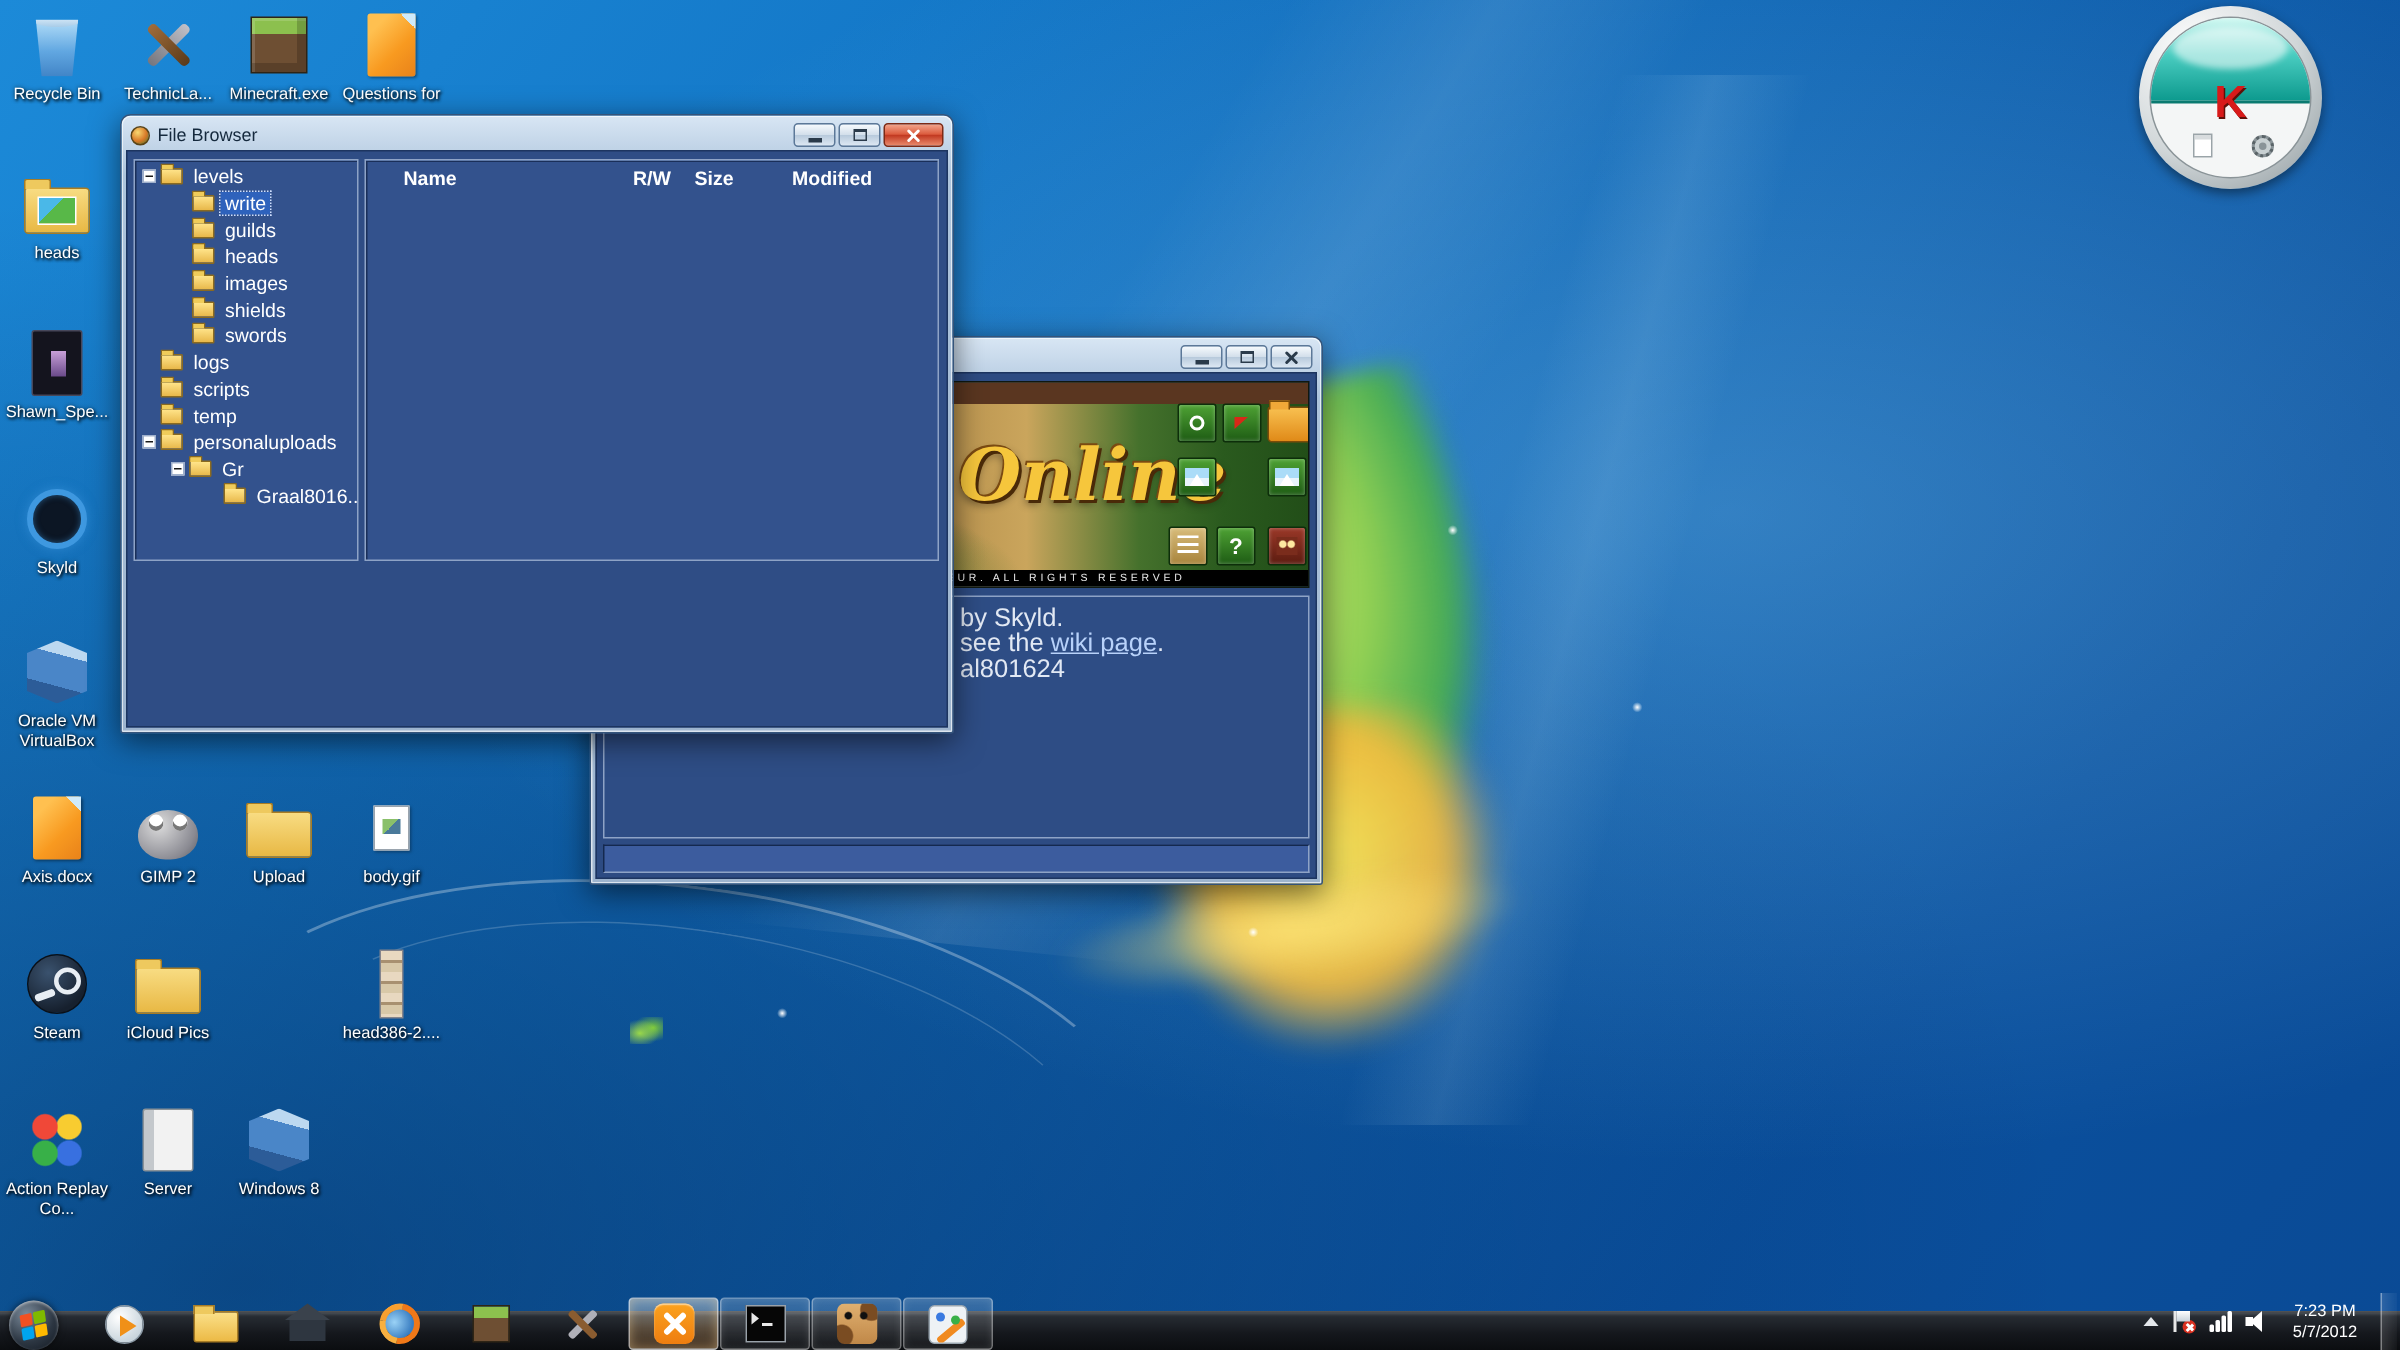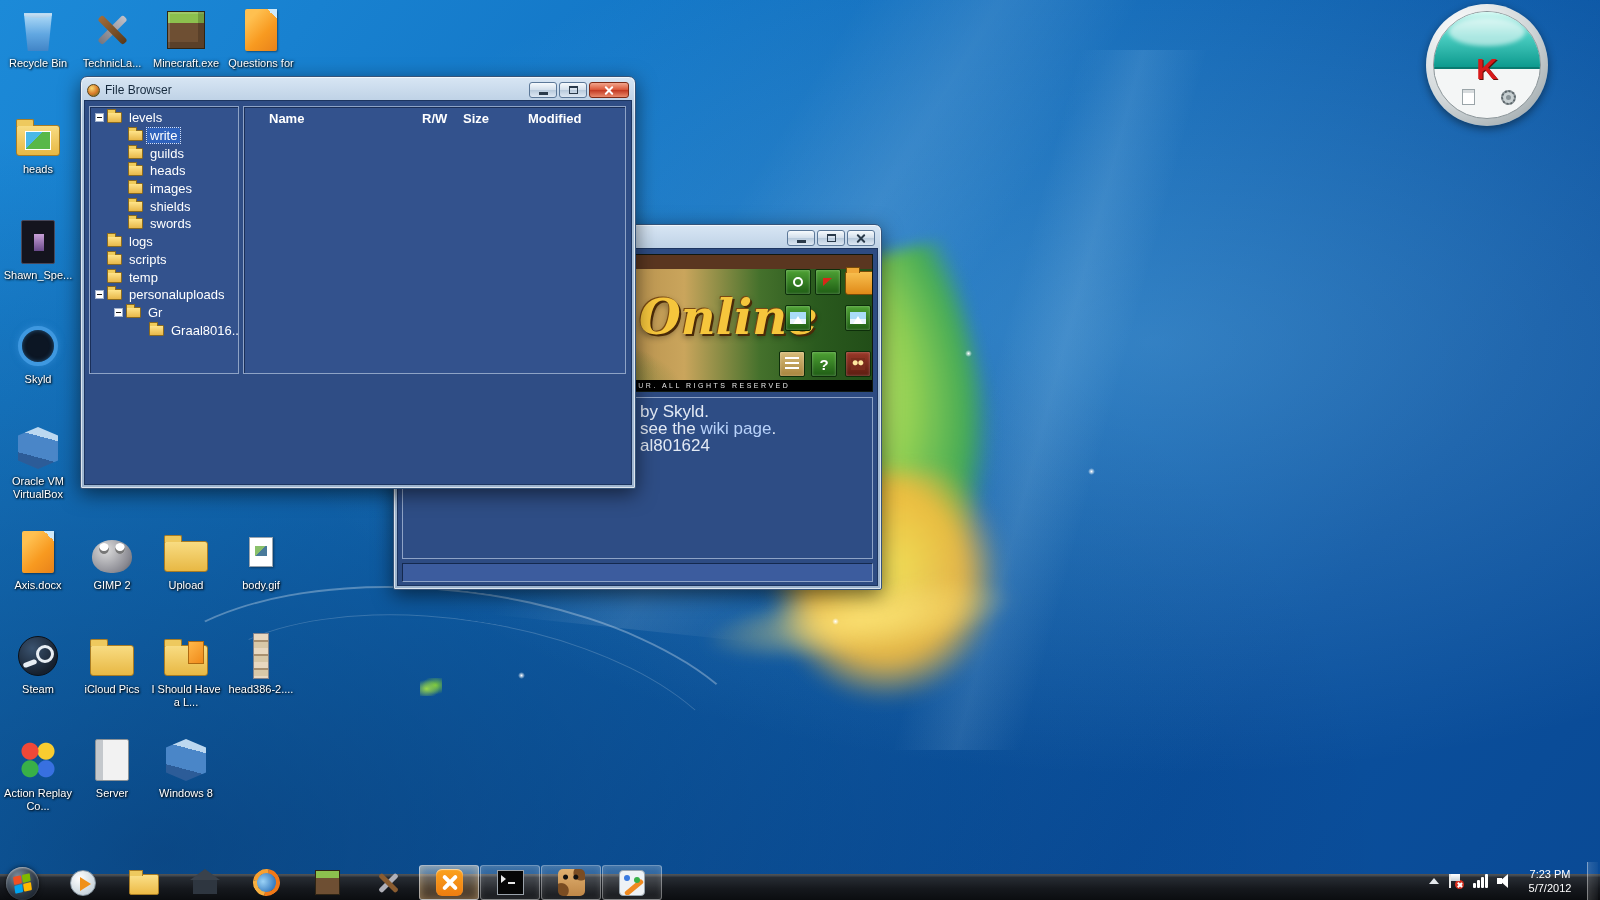--- a/index.html
+++ b/index.html
@@ -103,21 +103,21 @@
   .tile .mnt::before{content:"";position:absolute;left:3px;bottom:0;width:0;height:0;border-left:5px solid transparent;border-right:5px solid transparent;border-bottom:8px solid #fff}
   .tile.tan{background:linear-gradient(180deg,#d8bc7a,#a8843c)}
   .tile.red{background:linear-gradient(180deg,#9a3828,#5c1c10)}
   .tile .lines{width:14px;height:14px;background:repeating-linear-gradient(180deg,#fff 0 2px,transparent 2px 5px)}
   .tile .win{width:14px;height:12px;background:radial-gradient(circle at 30% 40%,#ffe8a0 0 2px,transparent 3px),radial-gradient(circle at 70% 40%,#ffe8a0 0 2px,transparent 3px),#7a2c1c}
   .tile.help{color:#fff;font-weight:bold;font-size:15px}
   .bfolder{position:absolute;width:30px;height:24px;background:linear-gradient(180deg,#f8c050,#e08a18);border:1px solid #7a4c08;border-radius:2px 3px 3px 3px}
   .bfolder::before{content:"";position:absolute;top:-5px;left:0;width:12px;height:5px;background:#f0a838;border:1px solid #7a4c08;border-bottom:none}
   .rc-chat{position:absolute;left:4px;right:4px;top:148px;bottom:26px;border:1px solid #8ea3c6;background:#2e4d85;color:#e2e9f4;font-size:17px}
   .rc-chat .ln{position:absolute;left:237px;white-space:nowrap}
-  .rc-link{color:#b8d2fa;}
+  .rc-link{color:#b8d2fa;text-decoration:underline}
   .rc-input{position:absolute;left:4px;right:4px;bottom:3px;height:19px;background:#3c5c9e;border:1px solid;border-color:#14294e #8ea3c6 #8ea3c6 #14294e}
   
   .gadget{position:absolute;left:1426px;top:4px;width:122px;height:122px;border-radius:50%;background:radial-gradient(circle at 30% 25%,#ffffff,#d0d6d8 55%,#9aa4a8 90%);box-shadow:0 3px 8px rgba(0,0,0,.45);z-index:4}
   .g-inner{position:absolute;inset:7px;border-radius:50%;background:#f4f6f6;overflow:hidden;border:1px solid #8a9498}
   .g-top{position:absolute;left:0;right:0;top:0;height:54%;background:linear-gradient(180deg,#d6faf4,#49ccc0 45%,#0d9a8e);border-bottom:2px solid #0a7a70}
   .g-shine{position:absolute;left:14%;top:6%;width:72%;height:26%;border-radius:50%;background:rgba(255,255,255,.55);filter:blur(2px)}
   .g-k{position:absolute;left:50%;top:50%;transform:translate(-50%,-38%);font-size:30px;font-weight:bold;color:#d81a1a;text-shadow:1px 1px 0 #601008}
   .g-doc{position:absolute;left:26%;bottom:12%;width:13px;height:16px;background:#fff;border:1px solid #9aa4a8;box-shadow:inset 0 3px 0 #d8dcde}
   .g-gear{position:absolute;right:23%;bottom:12%;width:15px;height:15px;border-radius:50%;background:#8a9498;border:2px dotted #5a6468;box-shadow:inset 0 0 0 3px #c8d0d2}
   
@@ -271,28 +271,20 @@
         <div class="a-steam"></div>
       </div>
     <div class="lbl">Steam</div>
   </div>
   <div class="dicon" style="left:74px;top:632px">
     <div class="art">
         <div class="a-fold"></div>
       </div>
     <div class="lbl">iCloud Pics</div>
   </div>
-  <div class="dicon" style="left:148px;top:632px">
-    <div class="art">
-        <div class="a-fold">
-          <span class="doc"></span>
-        </div>
-      </div>
-    <div class="lbl">I Should Have a L...</div>
-  </div>
   <div class="dicon" style="left:223px;top:632px">
     <div class="art">
         <div class="a-strip"></div>
       </div>
     <div class="lbl">head386-2....</div>
   </div>
   <div class="dicon" style="left:0px;top:736px">
     <div class="art">
         <div class="a-ar"></div>
       </div>

